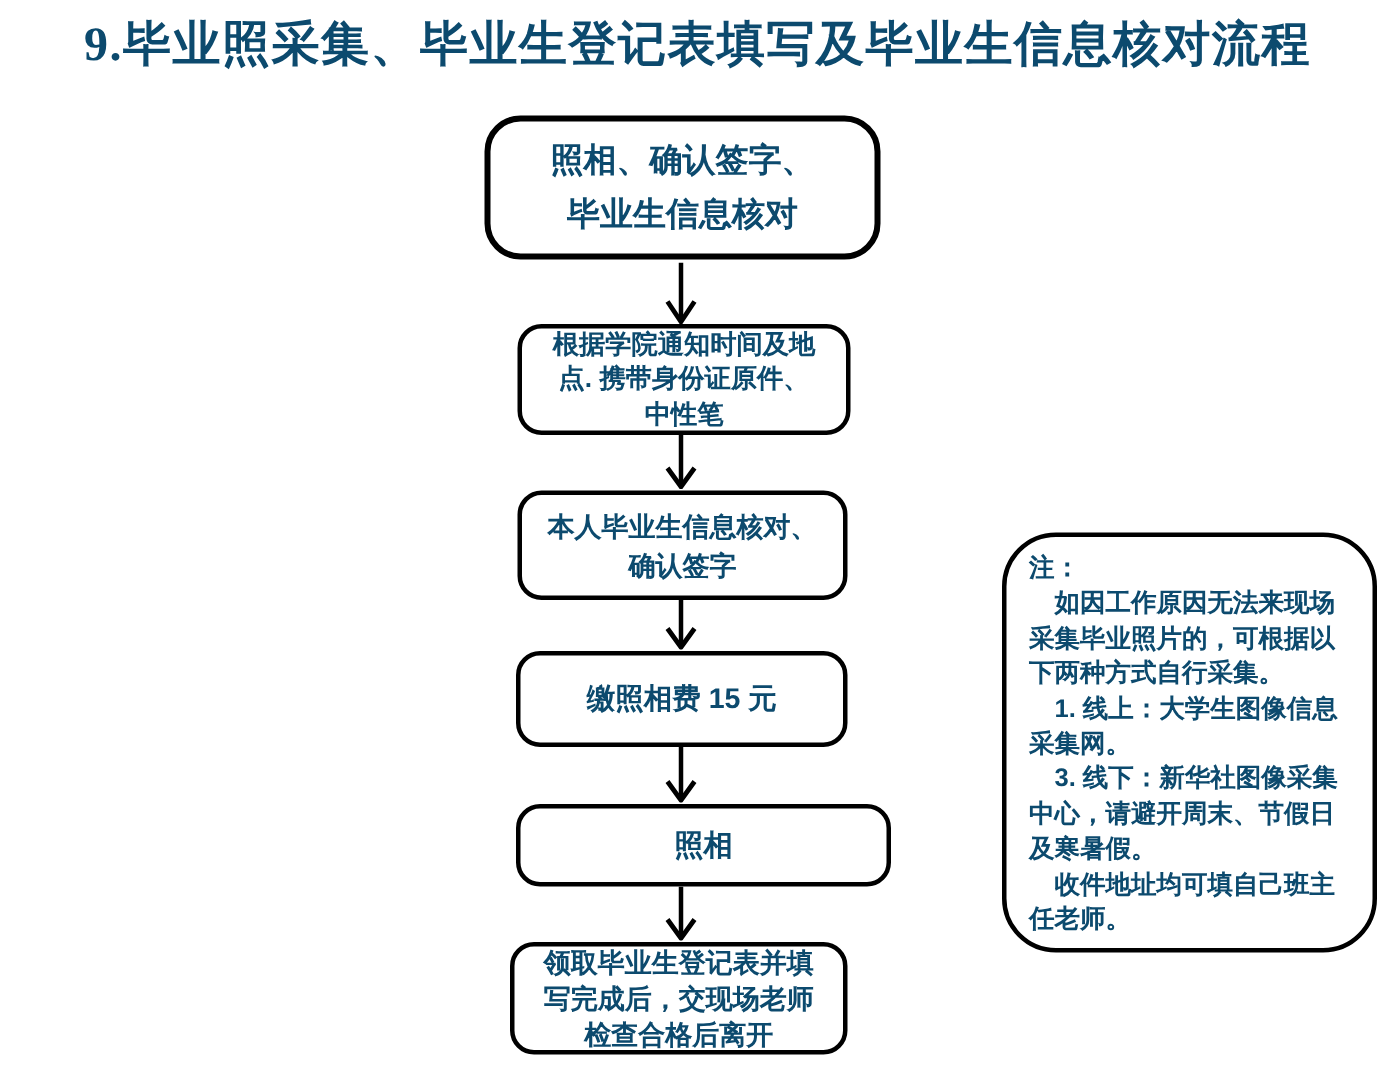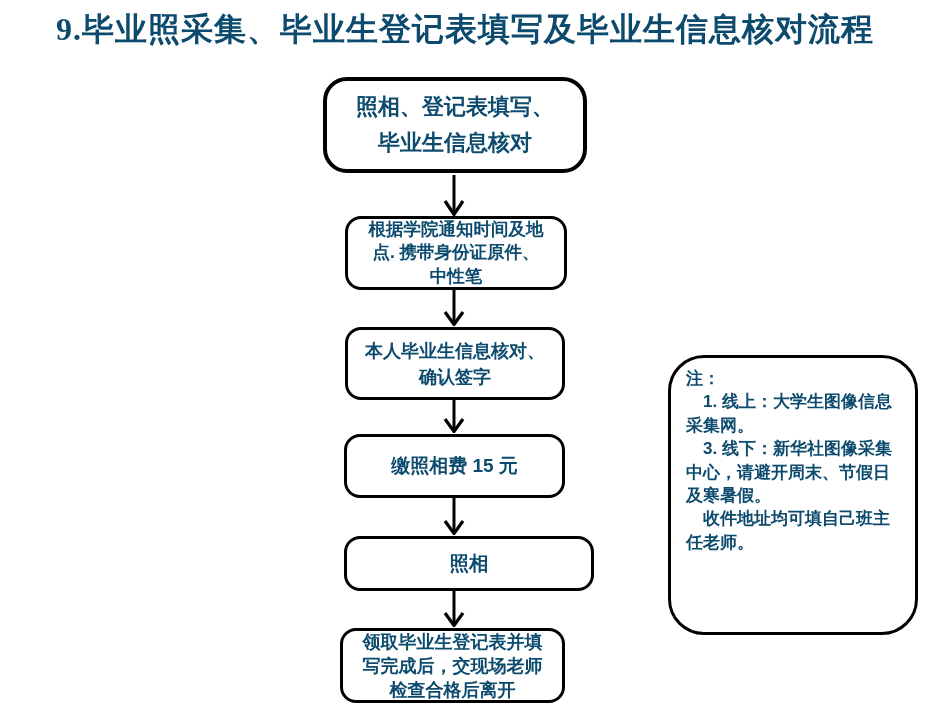--- a/index.html
+++ b/index.html
@@ -82,21 +82,21 @@
   .note p { margin: 0; }
   .note p.ind { text-indent: 1em; }
 </style>
 </head>
 <body>
 
 <div class="canvas">
 
   <h1 class="page-title">9.毕业照采集、毕业生登记表填写及毕业生信息核对流程</h1>
 
-  <div class="node" id="node-start">照相、登记表填写、
+  <div class="node" id="node-start">照相、确认签字、
 毕业生信息核对</div>
 
   <div class="arrow" id="arrow-0">
     <svg viewBox="0 0 24 41" preserveAspectRatio="none" xmlns="http://www.w3.org/2000/svg">
       <line x1="12" y1="0" x2="12" y2="39" stroke="#000" stroke-width="3" vector-effect="non-scaling-stroke"></line>
       <path d="M3 26 L12 39.5 L21 26" fill="none" stroke="#000" stroke-width="3.2" vector-effect="non-scaling-stroke"></path>
     </svg>
   </div>
 
   <div class="node" id="node-notice">根据学院通知时间及地
@@ -137,18 +137,19 @@
       <path d="M3 22 L12 34.5 L21 22" fill="none" stroke="#000" stroke-width="3.2" vector-effect="non-scaling-stroke"></path>
     </svg>
   </div>
 
   <div class="node" id="node-form">领取毕业生登记表并填
 写完成后，交现场老师
 检查合格后离开</div>
 
   <div class="note">
     <p>注：</p>
+    <p class="ind">如因工作原因无法来现场采集毕业照片的，可根据以下两种方式自行采集。</p>
     <p class="ind">1. 线上：大学生图像信息采集网。</p>
     <p class="ind">3. 线下：新华社图像采集中心，请避开周末、节假日及寒暑假。</p>
     <p class="ind">收件地址均可填自己班主任老师。</p>
   </div>
 
 </div>
 
 </body></html>

